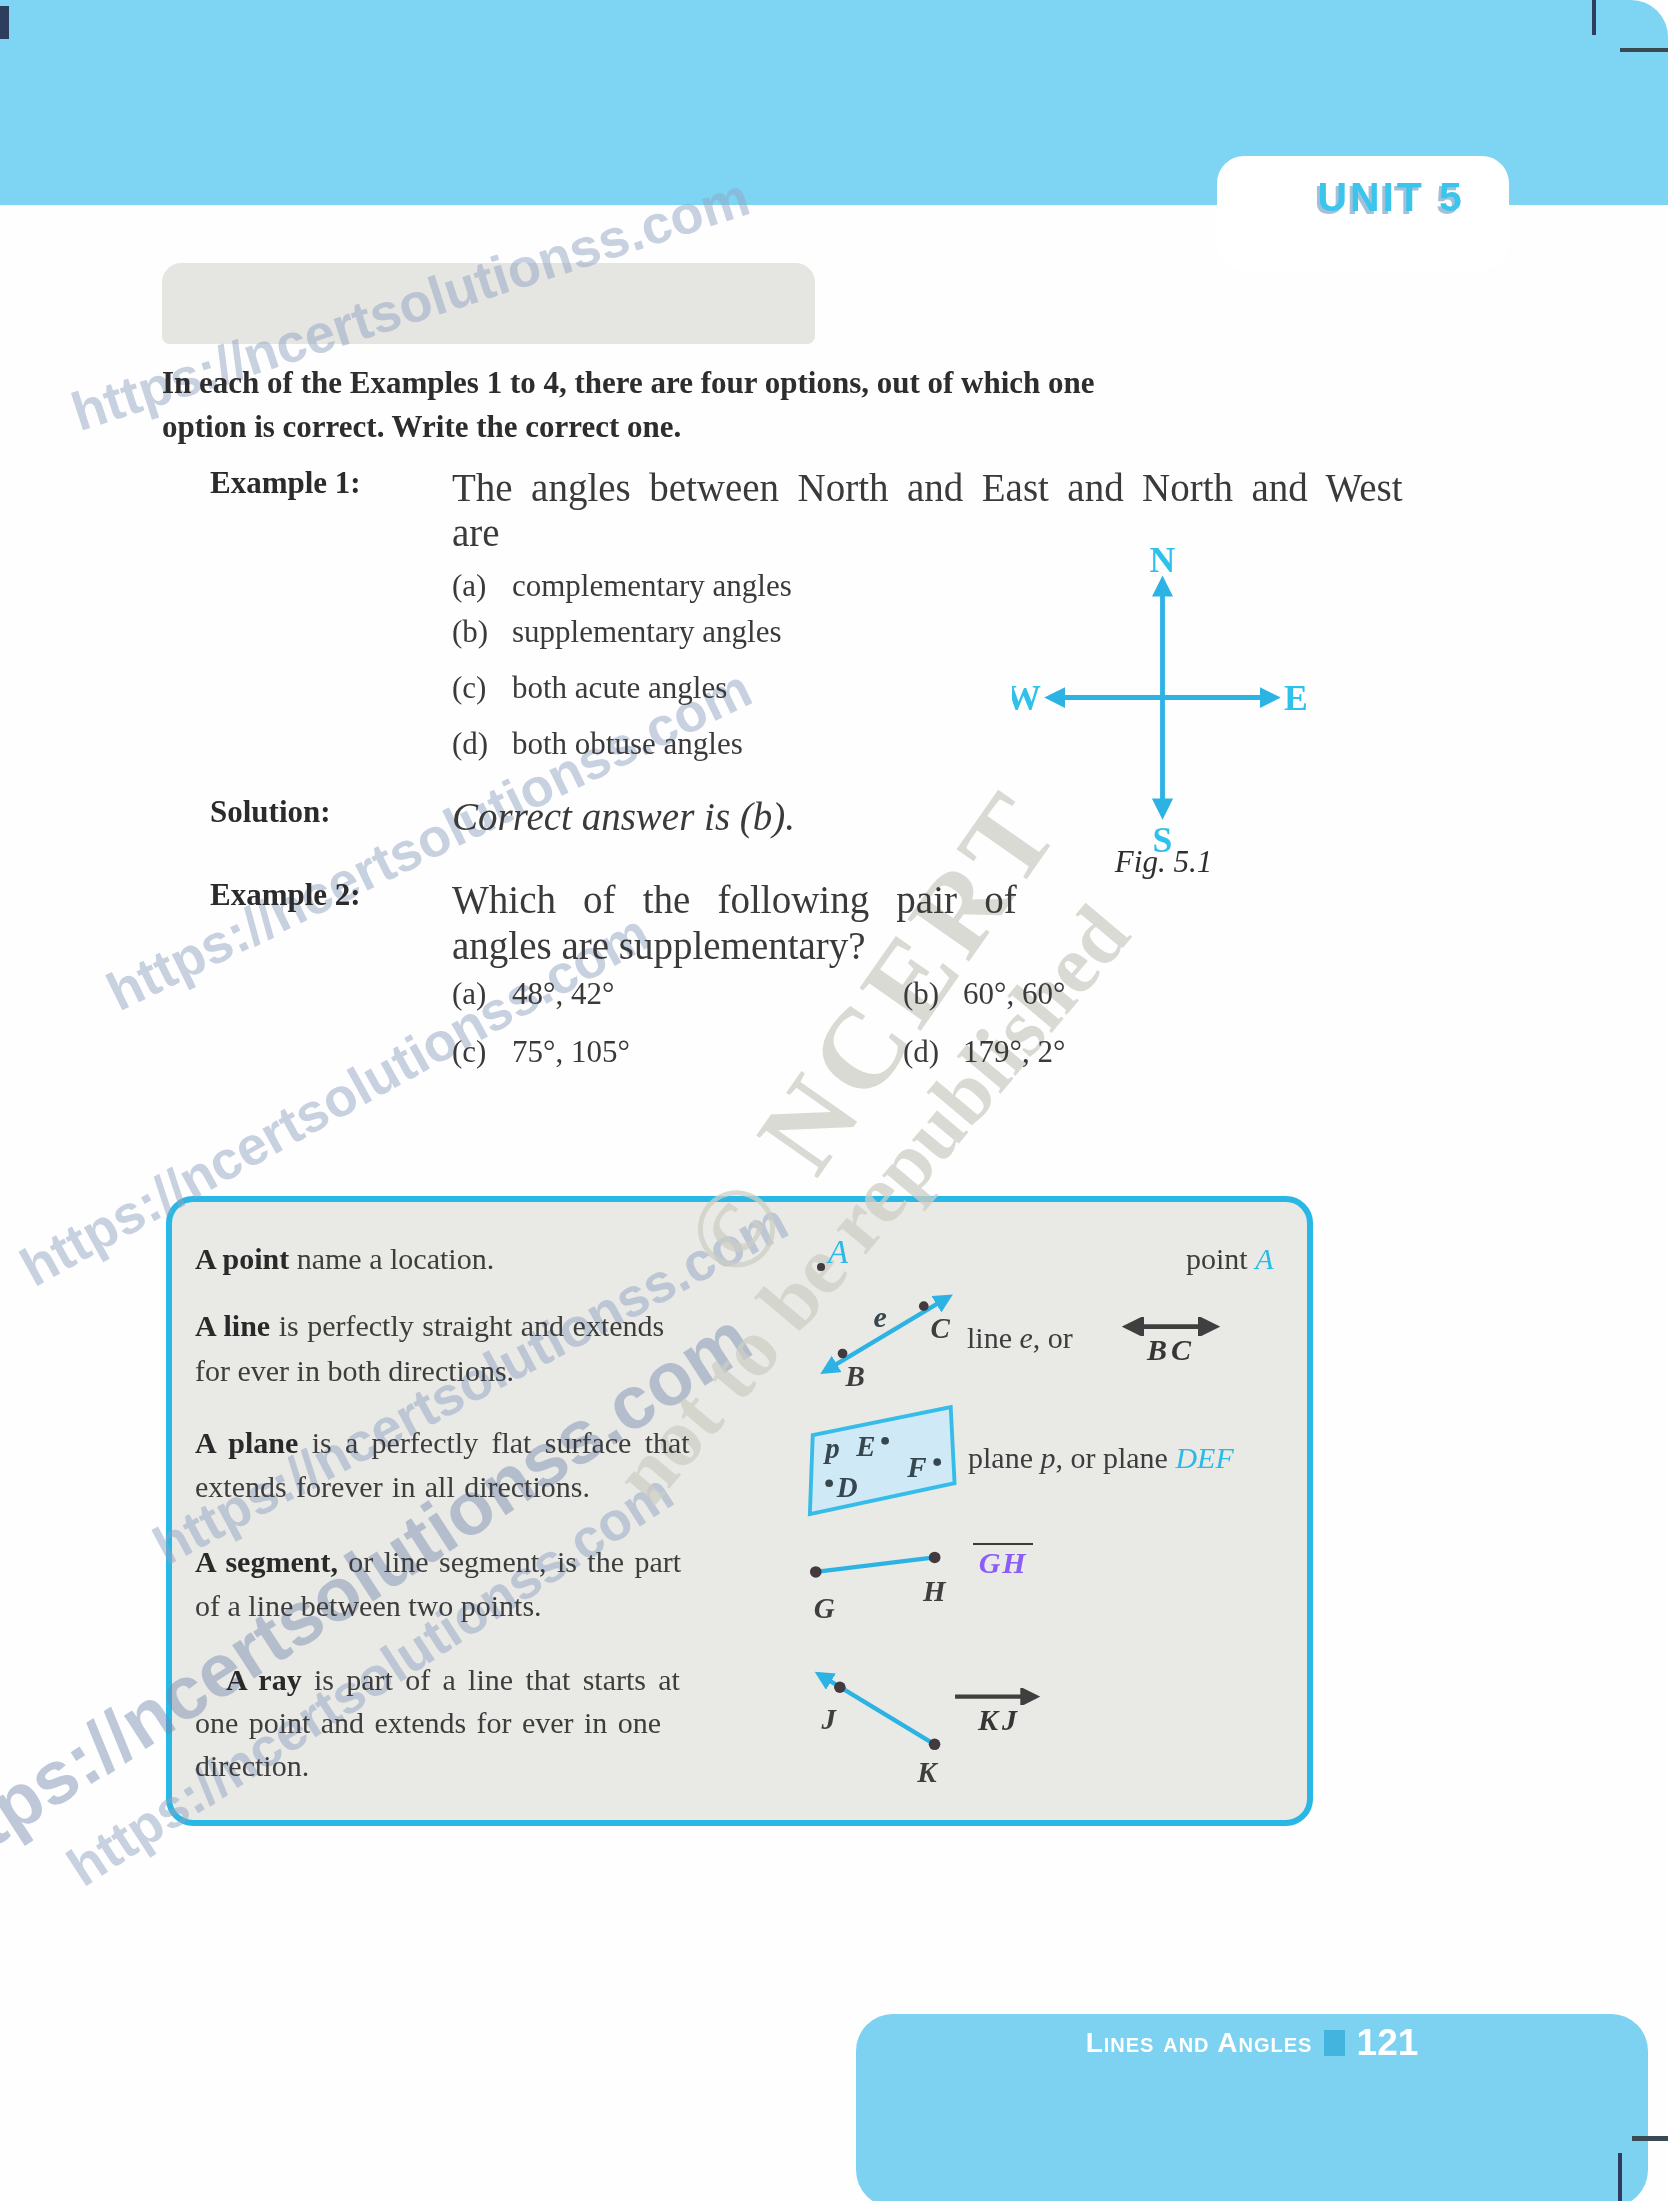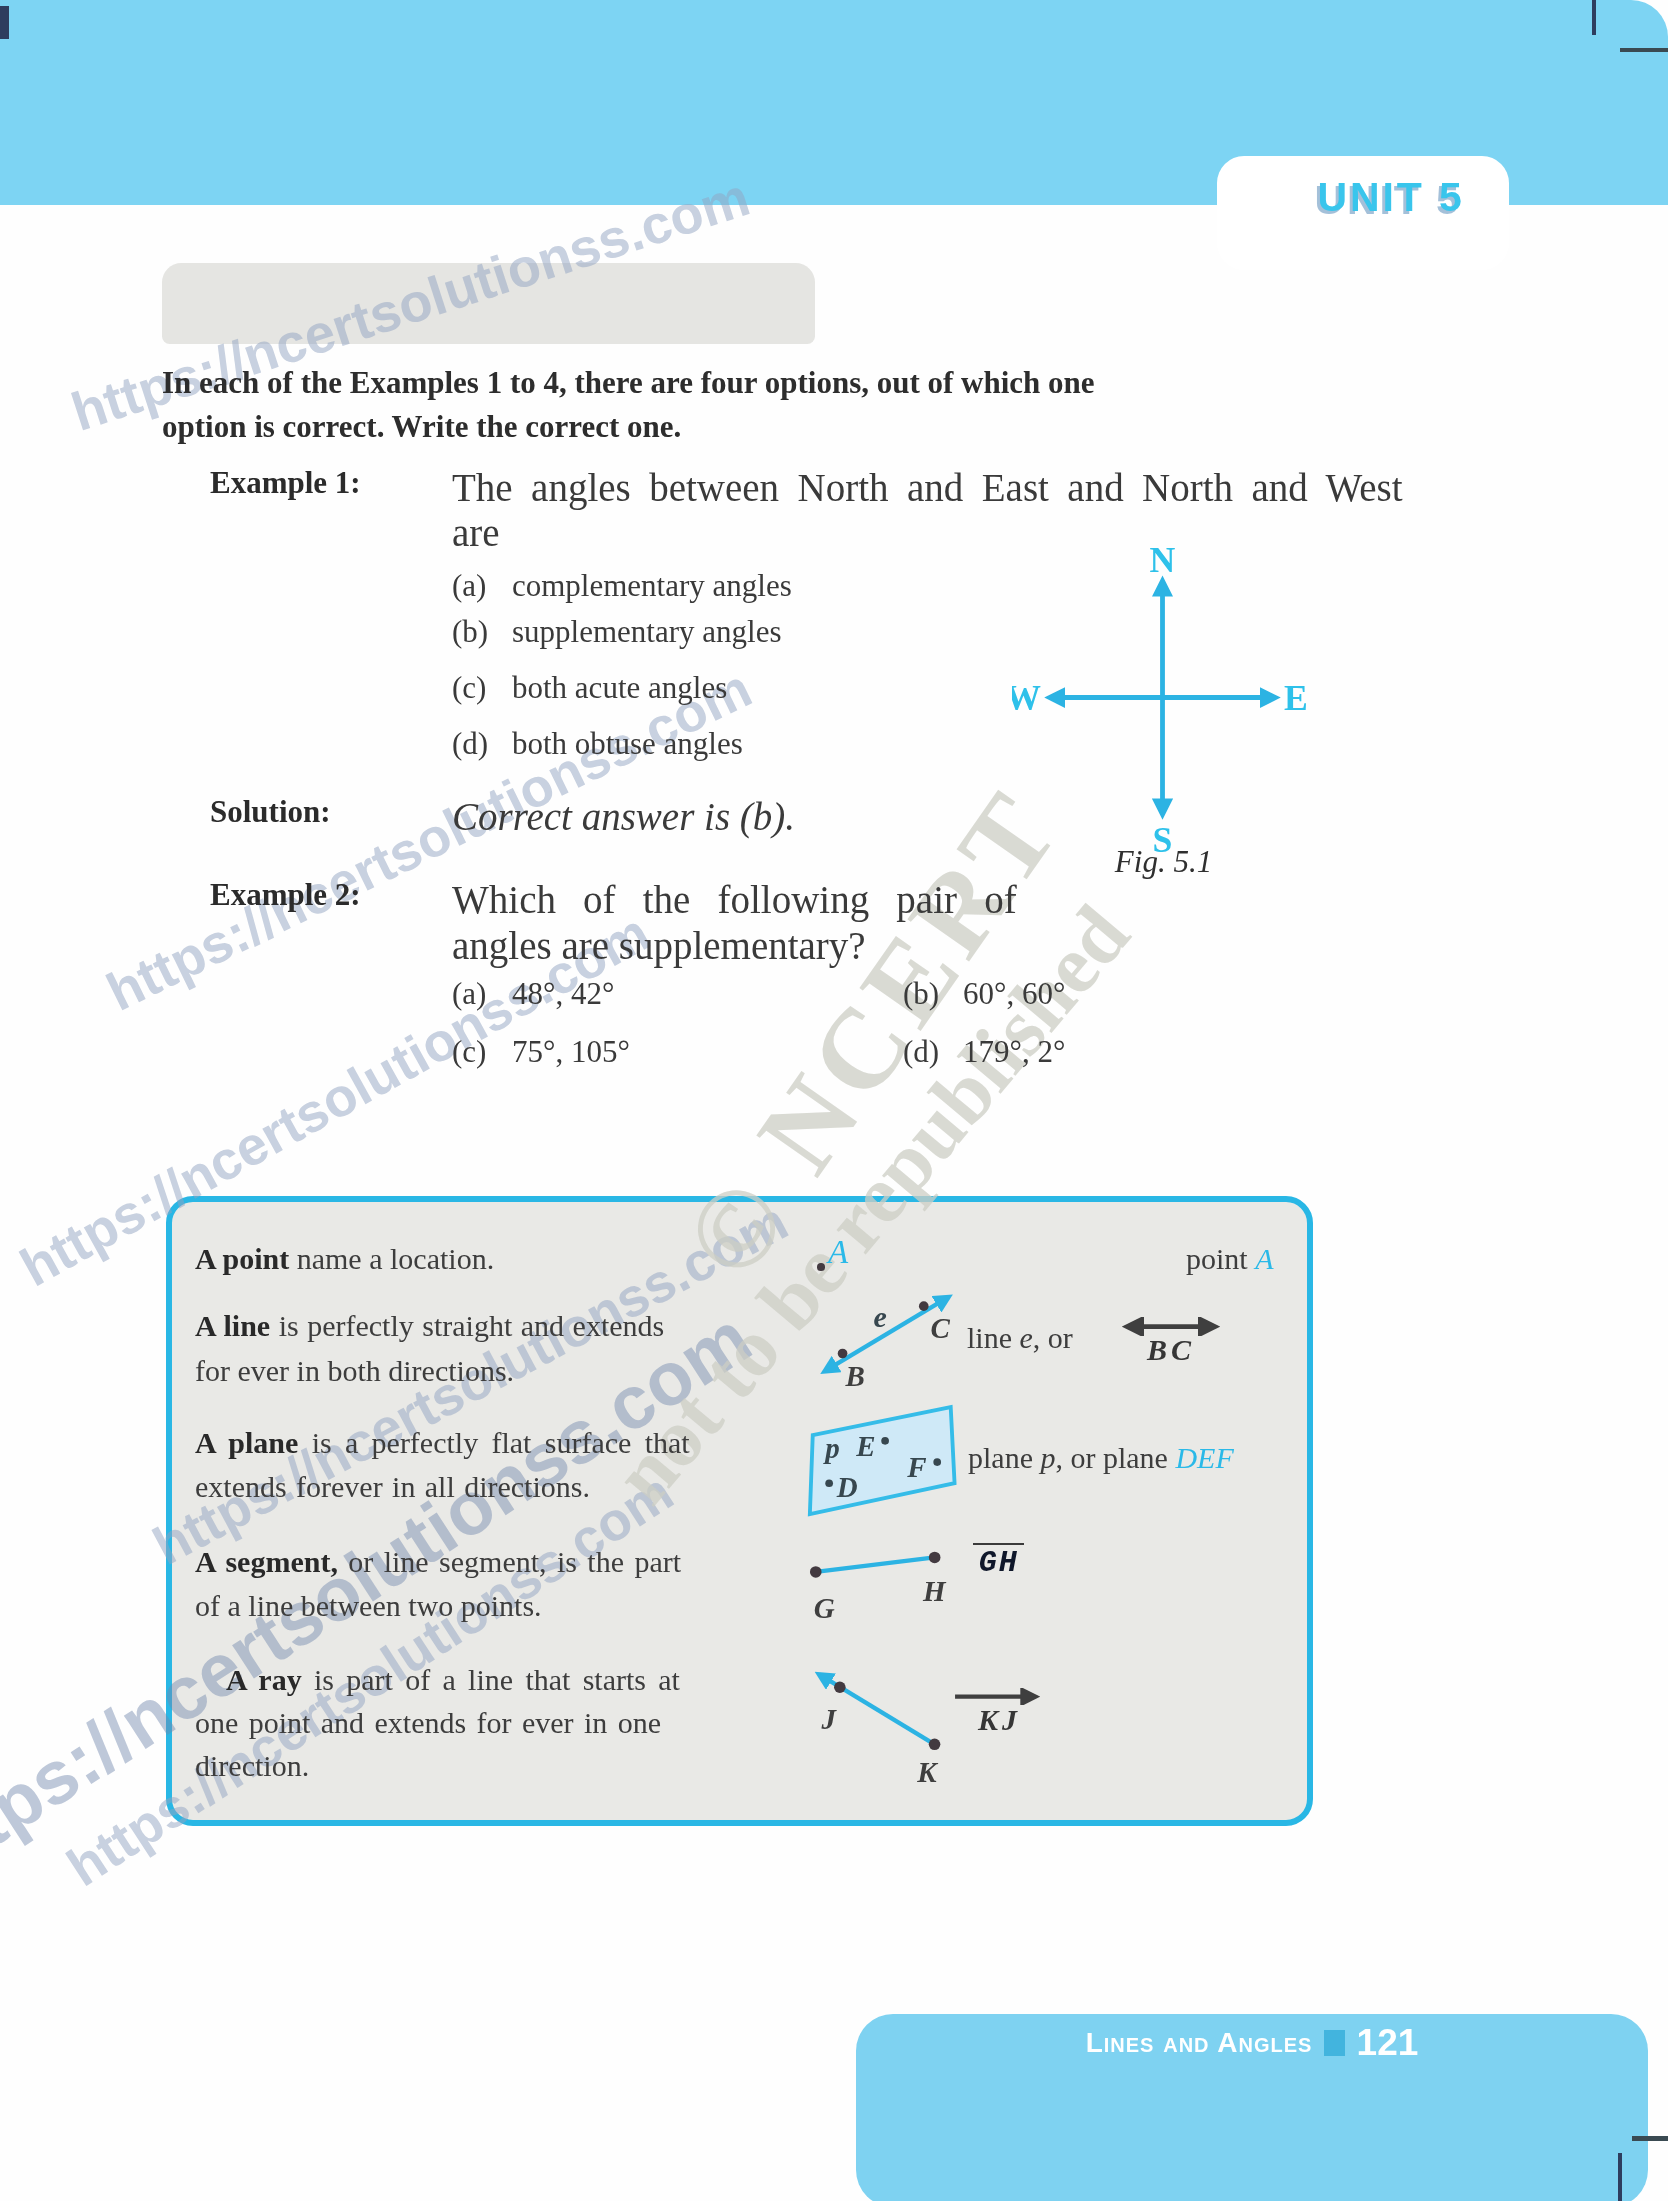--- a/index.html
+++ b/index.html
@@ -31,21 +31,21 @@
   .bodyline{font-size:39px;white-space:nowrap;}
   .exlabel{font-weight:bold;font-size:31px;color:#2b2b2b;white-space:nowrap;}
   .opt{display:flex;font-size:31px;white-space:nowrap;}
   .opt .m{width:60px;flex:0 0 auto;}.ws9{word-spacing:8.7px;}.ws18{word-spacing:17.4px;}
   .boxline{font-size:30px;white-space:nowrap;color:#3d3d3d;}
   .boxline b{color:#292929;}
   .ws1{word-spacing:1px;}.ws2{word-spacing:1.9px;}.ws3{word-spacing:2.9px;}.ws5{word-spacing:4.8px;margin-left:31px;}.ws6{word-spacing:5.8px;}
   .cyA{color:#2ab9e8;font-style:italic;}
   .fig-caption{font-style:italic;font-size:31px;color:#2f2f2f;}
   .gh-sym{border-top:2.9px solid #3a3a3a;padding:1px 5.8px 0 5.8px;font-style:italic;font-size:30px;
-          font-weight:bold;color:#0f172a;letter-spacing:1.9px;font-family:Liberation Mono, monospace;}
+          font-weight:bold;color:#8b5cf6;letter-spacing:1.9px;}
   .arrsym{display:flex;flex-direction:column;align-items:center;}
   .arrsym .t{font-style:italic;font-weight:bold;font-size:30px;color:#363636;letter-spacing:3.9px;margin-top:-2.9px;}
   .footer-line{left:856px;top:2022px;width:792px;text-align:center;color:#fff;white-space:nowrap;}
   .footer-title{font-family:"Liberation Sans",sans-serif;font-variant:small-caps;font-weight:bold;
                 font-size:28px;letter-spacing:1px;vertical-align:middle;}
   .footer-sq{display:inline-block;width:21px;height:26px;background:#42b4de;margin:0 11.6px;vertical-align:middle;}
   .footer-num{font-family:"Liberation Sans",sans-serif;font-weight:bold;font-size:37px;vertical-align:middle;}
   svg text{font-family:"Liberation Serif",serif;}
 </style>
 </head>

